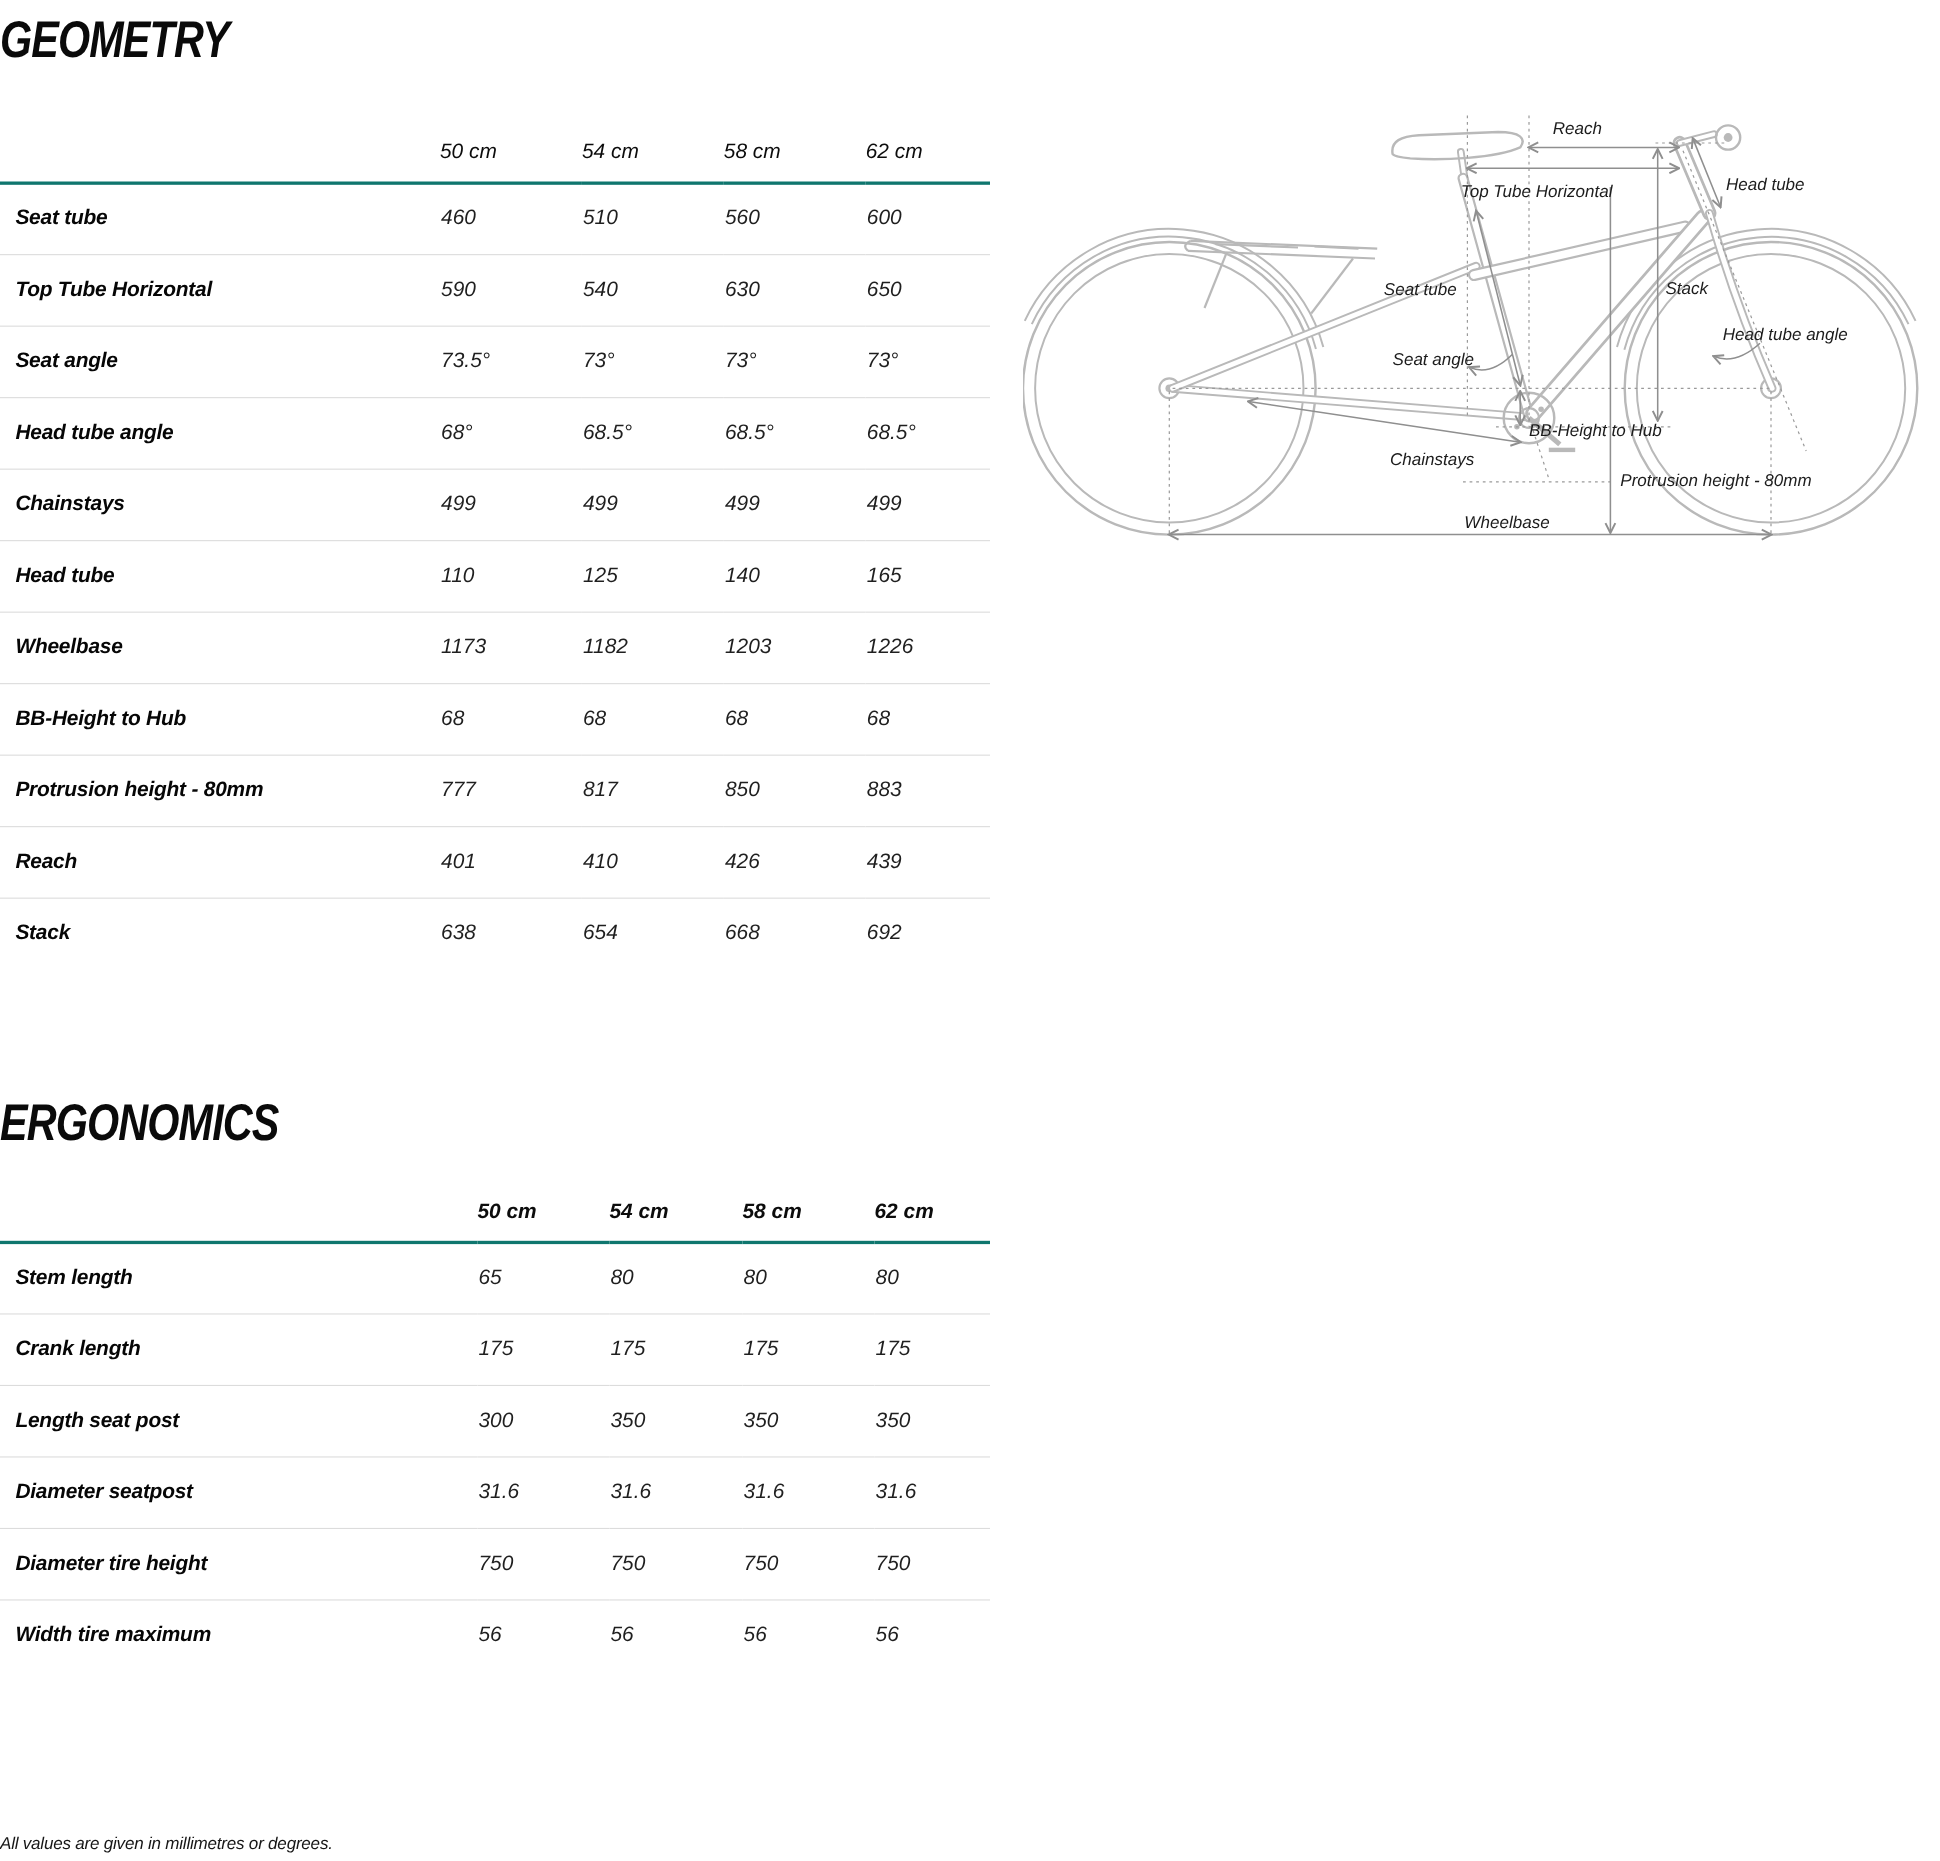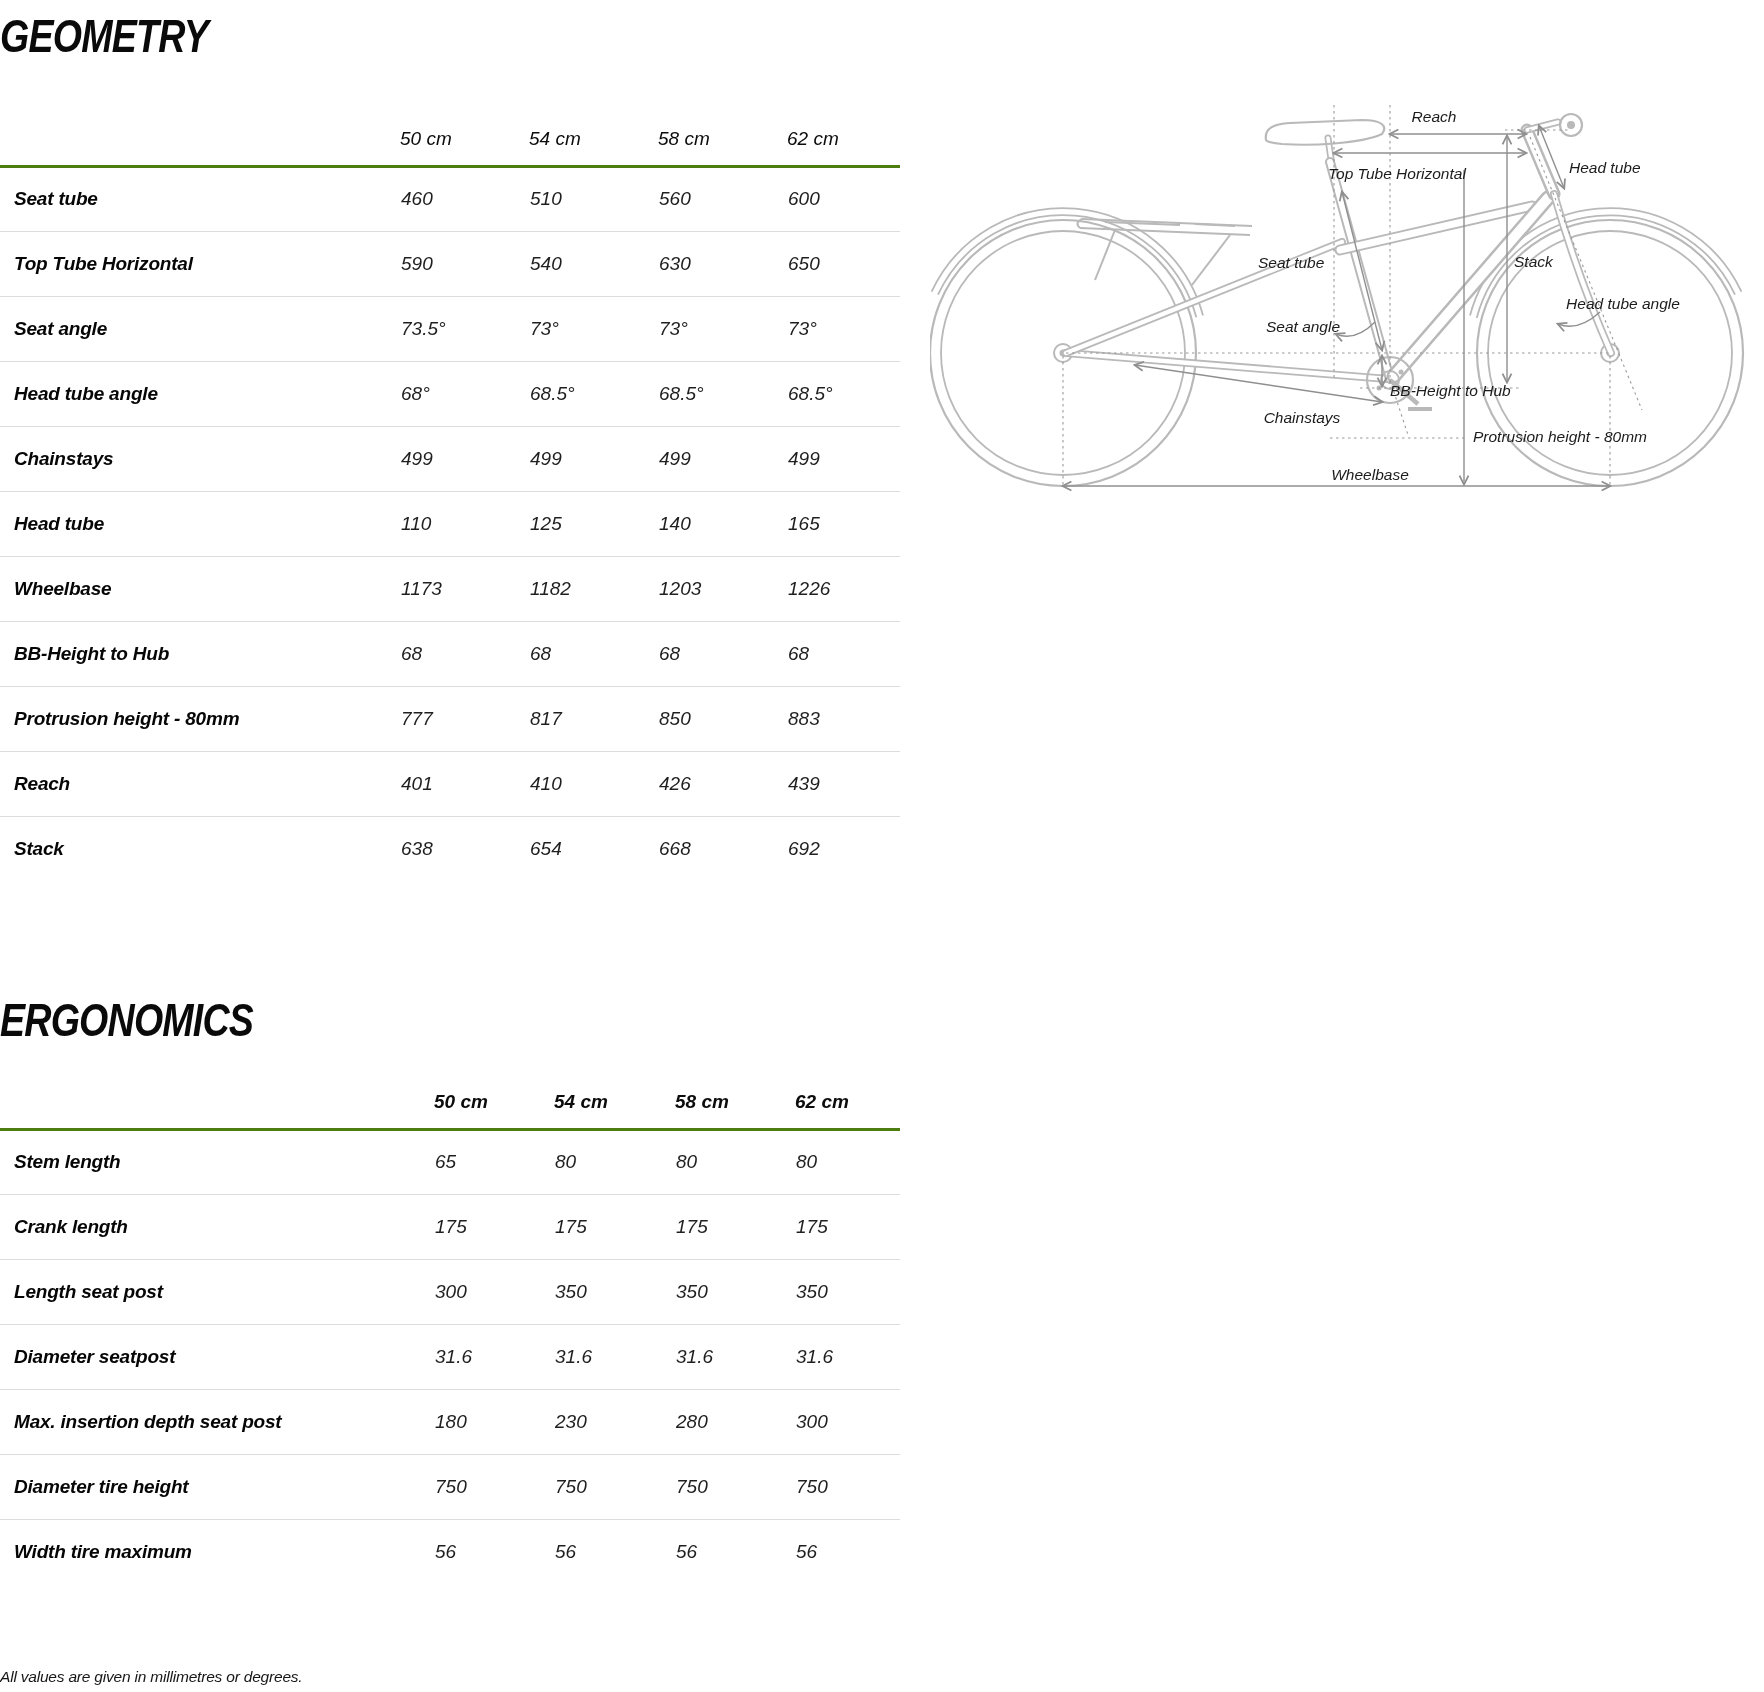--- a/index.html
+++ b/index.html
@@ -19,21 +19,21 @@
   table.spec-table{
     position:absolute;left:0;width:900px;
     border-collapse:collapse;table-layout:fixed;
   }
   #geometry-table{top:95px;}
   #ergonomics-table{top:1058px;}
 
   .spec-table thead th{
     height:71px;box-sizing:border-box;vertical-align:bottom;
     text-align:left;font-size:19px;padding:0 0 15px 0;
-    border-bottom:3px solid #4d7c0f;color:#0c0c0c;
+    border-bottom:3px solid #0f766e;color:#0c0c0c;
   }
   #geometry-table thead th{font-weight:400;}
   #ergonomics-table thead th{font-weight:700;}
 
   .spec-table tbody tr{height:65px;}
   .spec-table tbody tr + tr{border-top:1px solid #dcdcdc;}
   .spec-table tbody th{
     text-align:left;font-weight:700;font-size:19px;
     padding-left:14px;color:#060606;letter-spacing:-.2px;white-space:nowrap;
   }
@@ -201,27 +201,20 @@
           <td>350</td>
           <td>350</td>
           <td>350</td>
         </tr>
         <tr>
           <th scope="row">Diameter seatpost</th>
           <td>31.6</td>
           <td>31.6</td>
           <td>31.6</td>
           <td>31.6</td>
-        </tr>
-        <tr>
-          <th scope="row">Max. insertion depth seat post</th>
-          <td>180</td>
-          <td>230</td>
-          <td>280</td>
-          <td>300</td>
         </tr>
         <tr>
           <th scope="row">Diameter tire height</th>
           <td>750</td>
           <td>750</td>
           <td>750</td>
           <td>750</td>
         </tr>
         <tr>
           <th scope="row">Width tire maximum</th>

